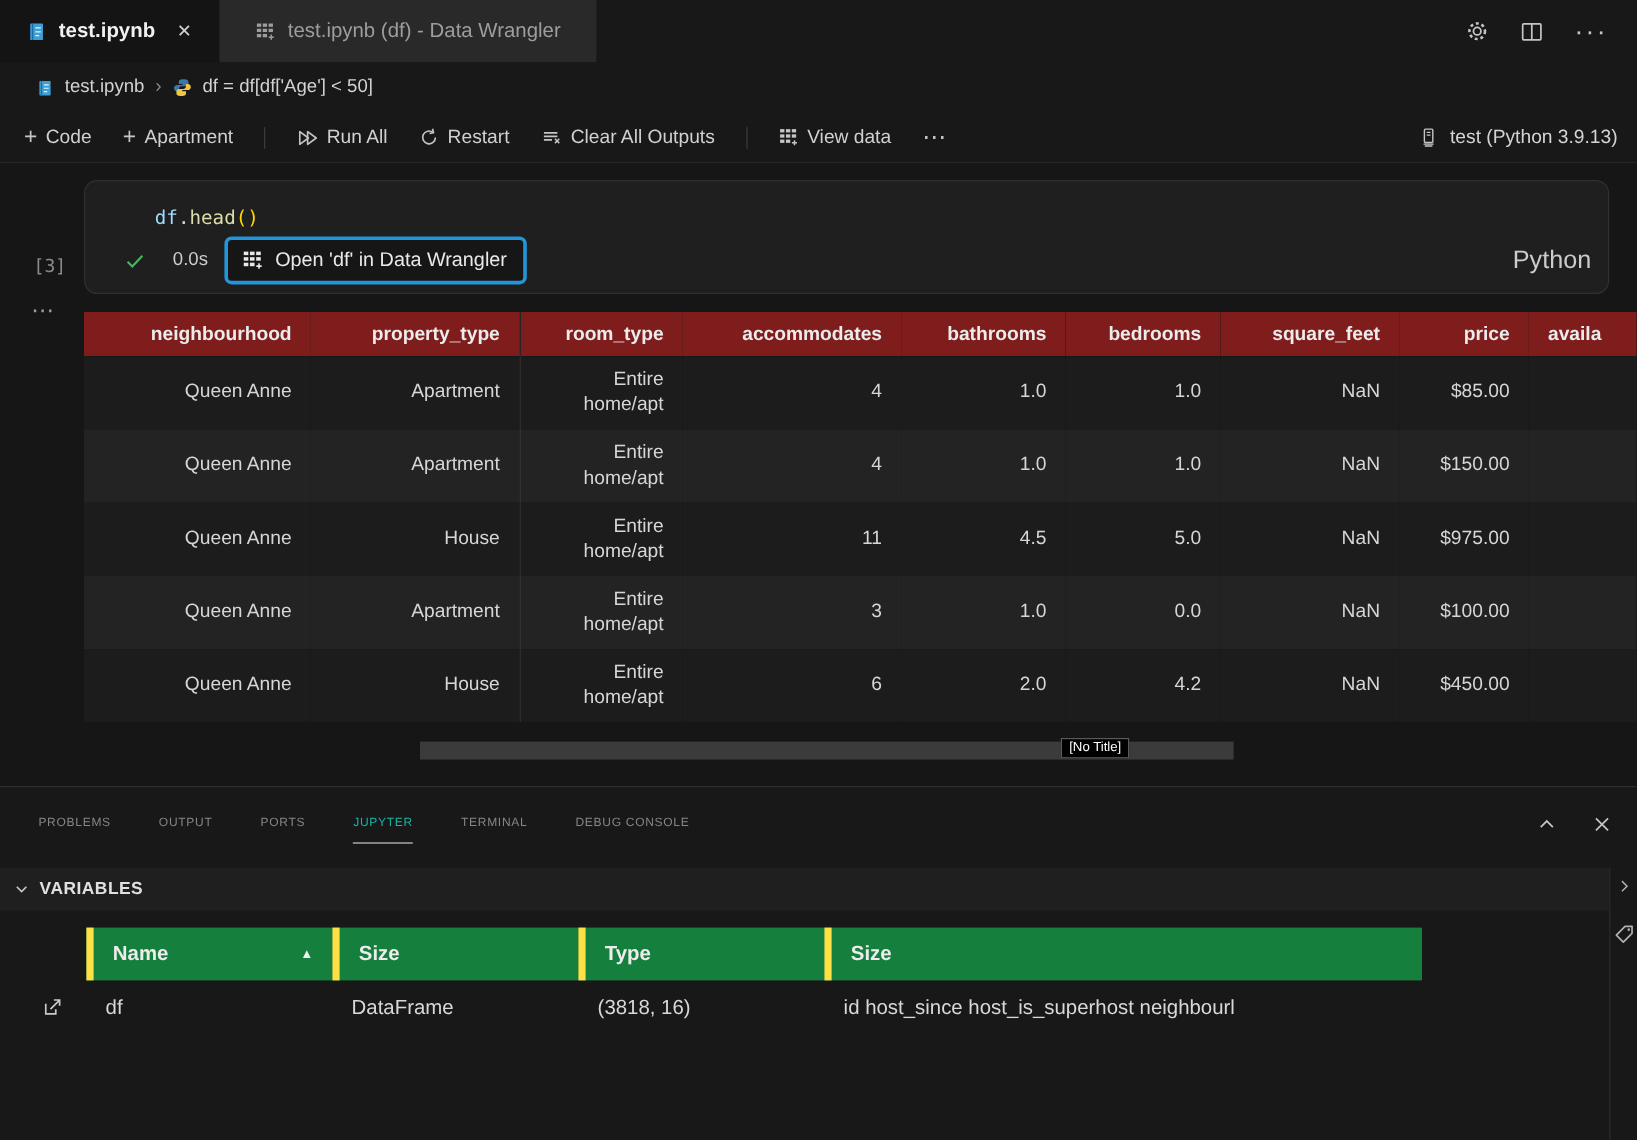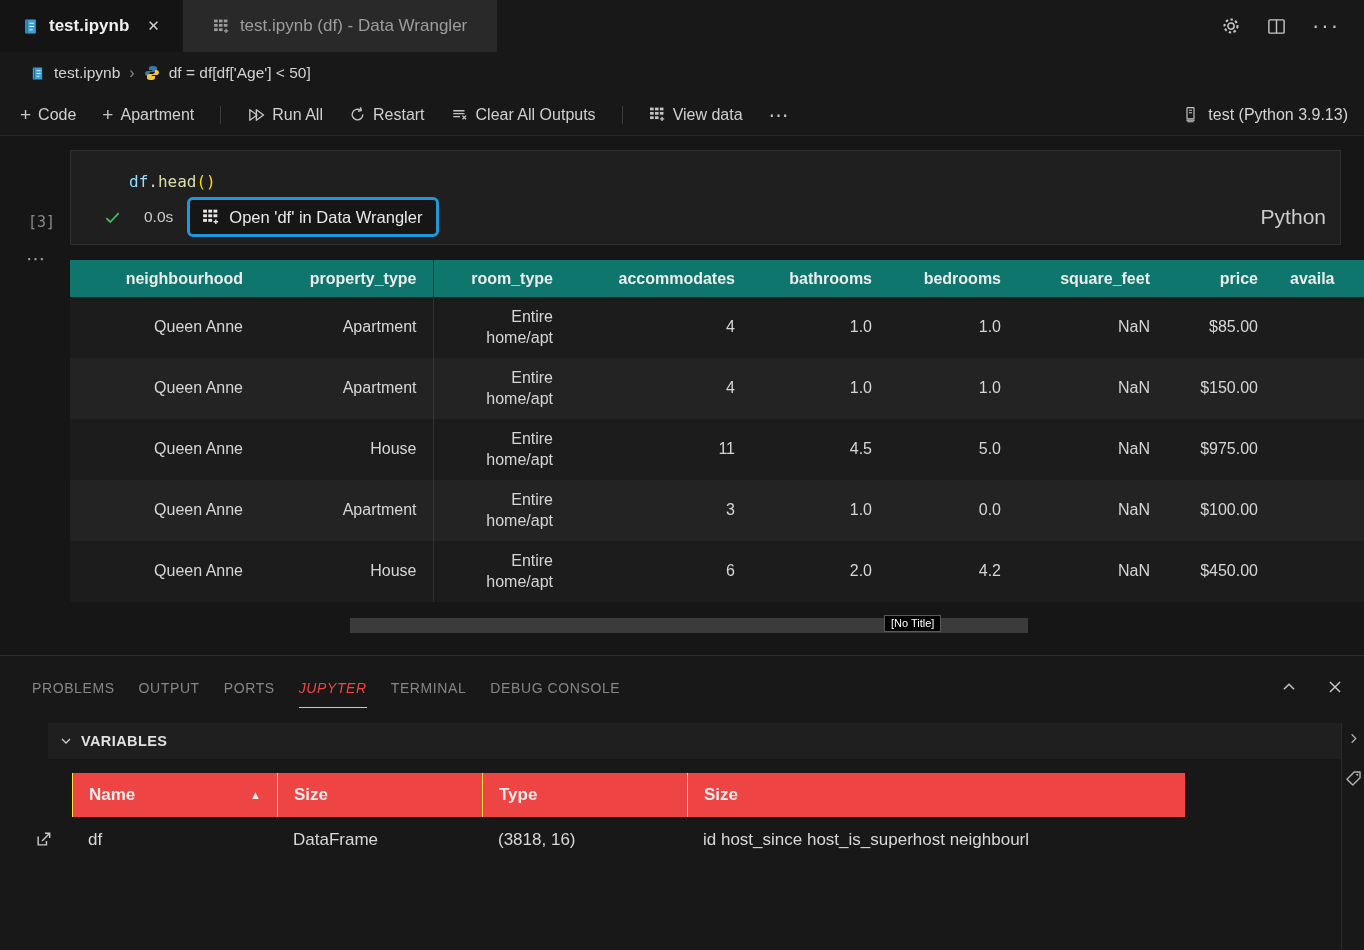--- a/index.html
+++ b/index.html
@@ -26,61 +26,61 @@
   
   .nb-toolbar { position:absolute; top:94px; left:0; width:100%; height:42px; background:#181818; border-bottom:1px solid #262626; display:flex; align-items:center; gap:26px; padding:0 16px 0 20px; font-size:16px; color:#d0d0d0; }
   .tb-item { display:flex; align-items:center; gap:7px; cursor:pointer; }
   .tb-plus { font-size:19px; font-weight:400; color:#c5c5c5; }
   .tb-sep { width:1px; height:18px; background:#3c3c3c; }
   .tb-more { font-size:20px; letter-spacing:2px; color:#c5c5c5; }
   .tb-kernel { margin-left:auto; display:flex; align-items:center; gap:9px; color:#d4d4d4; }
 
   
   .exec-count { position:absolute; left:28px; top:213px; font-family:"DejaVu Sans Mono", monospace; font-size:15px; color:#8a8a8a; }
-  .cell { position:absolute; left:70px; top:150px; width:1271px; height:95px; background:#1f1f1f; border:1px solid #303031; border-radius:0; }
+  .cell { position:absolute; left:70px; top:150px; width:1271px; height:95px; background:#1f1f1f; border:1px solid #303031; border-radius:11px; }
   .code-line { position:absolute; left:58px; top:21px; font-family:"DejaVu Sans Mono", monospace; font-size:16px; }
   .code-blue { color:#9cdcfe; } .code-dot { color:#d4d4d4; } .code-fn { color:#dcdcaa; } .code-gold { color:#ffd700; }
   .cell-status { position:absolute; left:0; bottom:5px; width:100%; height:44px; display:flex; align-items:center; }
   .status-check { margin-left:32px; }
   .status-dur { margin-left:22px; font-size:15.5px; color:#cccccc; }
   .dw-open-btn { margin-left:14px; display:flex; align-items:center; gap:9px; height:40px; padding:0 14px 0 12px; background:#161616; border:3px solid #2196d9; border-radius:6px; color:#e9e9e9; font-size:16.5px; cursor:pointer; }
   .cell-lang { margin-left:auto; margin-right:14px; font-size:21px; color:#cccccc; }
 
   
   .out-ellipsis { position:absolute; left:26px; top:247px; font-size:19px; letter-spacing:1px; color:#9d9d9d; }
   .df-wrap { position:absolute; left:70px; top:260px; width:1294px; overflow:hidden; }
   table.df { border-collapse:collapse; table-layout:fixed; width:1384px; font-size:16px; color:#d6d6d6; }
-  table.df th { background:#0f766e; color:#ececec; font-weight:bold; height:37px; text-align:right; padding-right:16px; white-space:nowrap; overflow:hidden; }
+  table.df th { background:#7f1d1d; color:#ececec; font-weight:bold; height:37px; text-align:right; padding-right:16px; white-space:nowrap; overflow:hidden; }
   table.df td { height:61px; text-align:right; padding-right:16px; vertical-align:middle; line-height:1.3; }
   table.df tr.r-odd td { background:#1c1c1c; }
   table.df tr.r-even td { background:#232323; }
   table.df .c-room { border-left:1px solid rgba(255,255,255,0.09); padding-left:22px; }
   table.df .c-last { text-align:left; padding-left:16px; padding-right:0; }
 
   
   .hscroll { position:absolute; left:350px; top:618px; width:678px; height:15px; background:#3b3b3b; }
   .scroll-tip { position:absolute; left:884px; top:615px; background:#000; border:1px solid #5a5a5a; color:#fff; font-size:11px; padding:1px 6px 2px; white-space:nowrap; z-index:5; }
 
   
   .panel { position:absolute; top:655px; left:0; width:100%; height:295px; background:#181818; border-top:1px solid #2f2f2f; }
-  .panel-tabs { position:absolute; top:24px; left:32px; display:flex; gap:24px; font-size:14px; letter-spacing:0.6px; color:#868686; }
+  .panel-tabs { position:absolute; top:24px; left:32px; display:flex; gap:40px; font-size:10px; letter-spacing:0.6px; color:#868686; }
   .ptab { padding-bottom:11px; border-bottom:1.5px solid transparent; cursor:pointer; white-space:nowrap; }
-  .ptab.active { color:#ef4444; border-bottom-color:#c8c8c8;font-style:italic; }
+  .ptab.active { color:#14b8a6; border-bottom-color:#c8c8c8; }
   .panel-actions { position:absolute; top:22px; right:20px; display:flex; gap:28px; color:#c5c5c5; }
 
-  .vars-bar { position:absolute; top:67px; left:0; right:23px; height:36px; background:#1f1f1f; display:flex; align-items:center; gap:7px; padding-left:10px;margin-left:48px; }
+  .vars-bar { position:absolute; top:67px; left:0; right:23px; height:36px; background:#1f1f1f; display:flex; align-items:center; gap:7px; padding-left:10px; }
   .vars-title { font-size:14.5px; font-weight:bold; letter-spacing:0.4px; color:#e0e0e0; }
   .right-strip { position:absolute; top:67px; right:0; bottom:0; width:23px; border-left:1px solid #2b2b2b; }
   .strip-chevron { position:absolute; top:8px; left:4px; color:#b0b0b0; }
   .strip-tag { position:absolute; top:46px; left:2px; color:#b0b0b0; }
 
   .vars-grid { position:absolute; top:117px; left:14px; width:1171px; }
   .vg-header { display:flex; height:44px; }
   .vg-row { display:flex; height:45px; align-items:center; }
-  .vg-h { background:#ef4444; display:flex; align-items:center; font-weight:bold; font-size:17px; color:#ececec; padding-left:16px; border-left:1px solid #fde047; }
+  .vg-h { background:#15803d; display:flex; align-items:center; font-weight:bold; font-size:17px; color:#ececec; padding-left:16px; border-left:6px solid #fde047; }
   .vg-h.first { border-left:none; background:transparent; }
   .col-icon { width:58px; }
   .col-name { width:205px; }
   .col-type { width:205px; }
   .col-size { width:205px; }
   .col-value { width:498px; }
   .vg-sort { margin-left:auto; margin-right:16px; font-size:11px; color:#f0f0f0; }
   .vg-c { font-size:17px; color:#d8d8d8; padding-left:16px; white-space:nowrap; overflow:hidden; }
   .vg-c.icon-c { padding-left:0; display:flex; justify-content:center; color:#c9c9c9; }
 </style>

